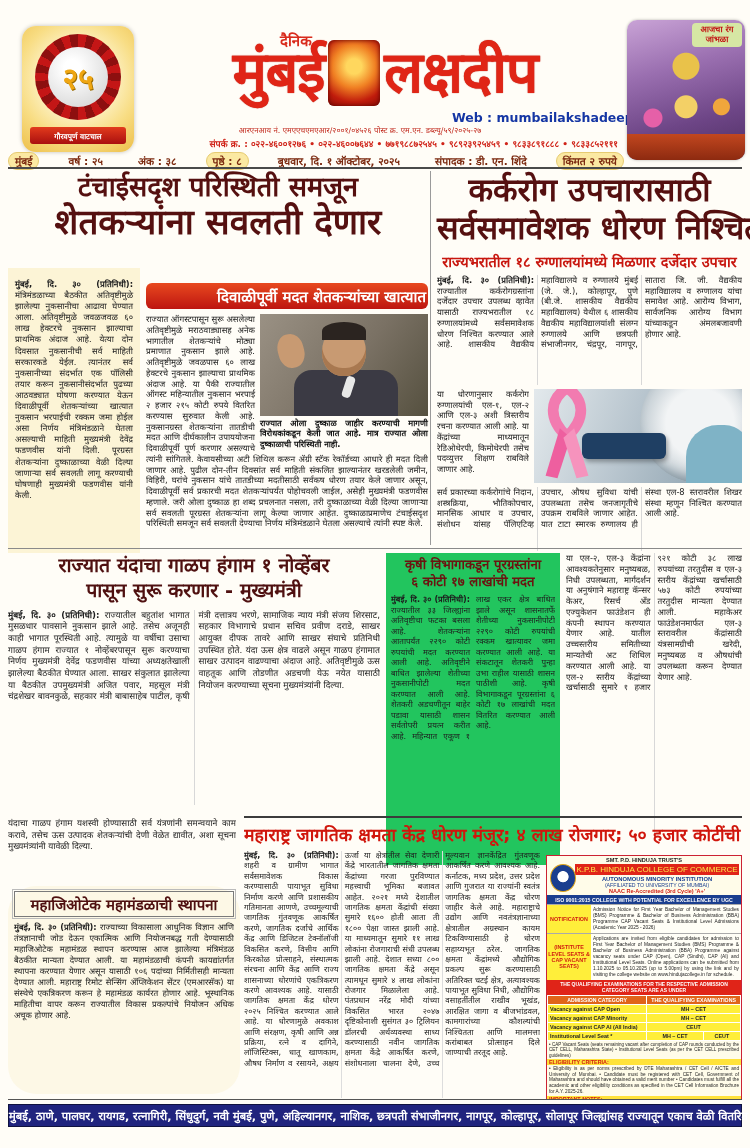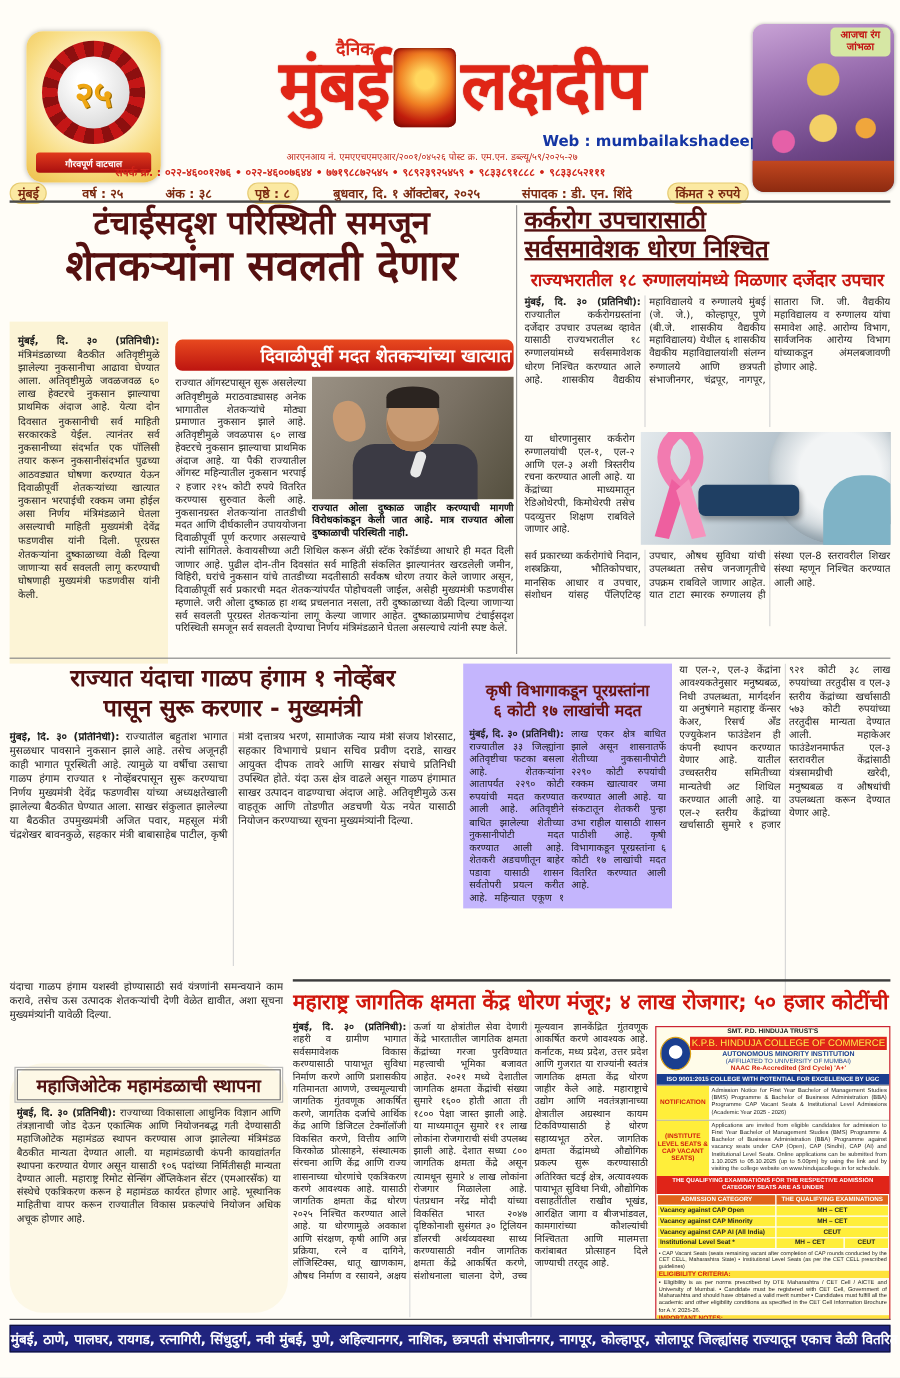--- a/index.html
+++ b/index.html
@@ -23,21 +23,21 @@
            border-radius:3px;}
   .dainik{left:280px;top:30px;color:#d92b1c;font-size:15px;font-weight:bold;}
   .title-row{left:142px;top:40px;width:486px;display:flex;align-items:center;justify-content:center;gap:4px;}
   .title-word{font-size:57px;font-weight:800;color:#e02516;line-height:1.05;letter-spacing:-1px;
               text-shadow:0 0 1px #b01208;white-space:nowrap;}
   .ganesh{width:52px;height:66px;border-radius:6px;flex:none;
           background:radial-gradient(circle at 50% 40%,#ffd75e 0 16%,#f08023 45%,#c01c0c 75%,#8d0d06 100%);
           box-shadow:inset 0 0 4px #5d0500;}
   .web{left:452px;top:110px;color:#1536a4;font-weight:bold;font-size:12.5px;}
   .regline{left:150px;top:125px;width:420px;text-align:center;color:#c0261a;font-size:7.8px;}
-  .contactline{left:96px;top:137px;width:512px;text-align:left;color:#d02318;font-weight:bold;font-size:9px;}
+  .contactline{left:106px;top:137px;width:512px;text-align:right;color:#d02318;font-weight:bold;font-size:9px;}
   .inforow{left:8px;top:152px;width:616px;display:flex;align-items:center;justify-content:space-between;
            font-size:10.5px;font-weight:bold;color:#7c2a10;}
   .info-item{padding:1px 6px;white-space:nowrap;}
   .info-pill{background:#fbe9a2;border:1px solid #e6cb72;border-radius:9px;}
   .deity{left:627px;top:20px;width:118px;height:140px;border-radius:10px;overflow:hidden;
          background:
            radial-gradient(circle at 50% 33%,#e9c24a 0 13px,rgba(0,0,0,0) 14px),
            radial-gradient(circle at 22% 70%,#e560a8 0 9px,rgba(0,0,0,0) 10px),
            radial-gradient(circle at 80% 62%,#f0a63c 0 8px,rgba(0,0,0,0) 9px),
            radial-gradient(circle at 50% 62%,#f3d066 0 11px,rgba(0,0,0,0) 12px),
@@ -68,21 +68,21 @@
   .fad-head{position:absolute;left:62px;top:12px;width:44px;height:50px;border-radius:50% 50% 46% 46%;
              background:#c89a72;box-shadow:inset 0 -8px 0 #a87850;}
   .fad-hair{position:absolute;left:62px;top:8px;width:44px;height:18px;border-radius:50% 50% 0 0;background:#2b2420;}
   .fad-torso{position:absolute;left:34px;top:56px;width:104px;height:52px;border-radius:18px 18px 0 0;background:#3b3a44;}
   .fad-hand{position:absolute;left:18px;top:20px;width:26px;height:34px;border-radius:45%;background:#c89a72;transform:rotate(-14deg);}
   .fad-mic{position:absolute;left:84px;top:62px;width:9px;height:22px;border-radius:4px;background:#e8e8e8;transform:rotate(18deg);}
   .caption{font-size:8.2px;font-weight:bold;line-height:1.25;text-align:justify;margin-top:2px;color:#111;}
 
   
   .story-cancer{left:430px;top:171px;width:312px;height:374px;border-left:1px solid #9a9a9a;padding-left:6px;box-sizing:border-box;}
-  .chl{font-size:20px;font-weight:800;color:#551010;line-height:1.2;white-space:nowrap;text-decoration:underline;}
+  .chl{font-size:32px;font-weight:800;color:#551010;text-align:center;line-height:1.2;white-space:nowrap;}
   .csub{color:#c8170f;font-weight:bold;font-size:14.5px;text-align:center;margin:3px 0 4px 0;white-space:nowrap;}
   .cancer-top{column-count:3;column-gap:7px;column-rule:1px solid #d8d8d8;height:110px;overflow:hidden;
               font-size:8.3px;line-height:1.3;text-align:justify;}
   .cancer-photo-row{display:flex;gap:5px;height:94px;margin:4px 0;}
   .cancer-col-narrow{width:92px;overflow:hidden;font-size:8.3px;line-height:1.3;text-align:justify;}
   .photo-cancer{position:relative;flex:1;overflow:hidden;
         background:linear-gradient(110deg,#e3e9ec 0%,#b9c6cf 45%,#849aa8 100%);}
   .rt-gantry{position:absolute;right:-18px;top:-26px;width:120px;height:120px;border-radius:50%;
         background:radial-gradient(circle,#f2f4f5 40%,#c2ccd2 70%,#9fadb6 100%);box-shadow:inset -6px -6px 12px #8495a0;}
   .rt-bed{position:absolute;left:48px;top:44px;width:84px;height:26px;border-radius:6px;background:#1f3f63;box-shadow:2px 3px 4px rgba(0,0,0,.3);}
@@ -92,21 +92,21 @@
               font-size:8.3px;line-height:1.3;text-align:justify;}
   .midrule{left:8px;top:548px;width:734px;height:1px;background:#8a8a8a;}
 
   
   .story-galap{left:8px;top:553px;width:372px;height:260px;}
   .ghl{font-size:19.5px;font-weight:800;color:#4f1010;text-align:center;line-height:1.3;white-space:nowrap;}
   .galap-body{margin-top:6px;column-count:2;column-gap:9px;column-rule:1px solid #d8d8d8;height:195px;overflow:hidden;
               font-size:8.7px;line-height:1.34;text-align:justify;}
   .galap-cont{left:8px;top:818px;width:228px;height:62px;overflow:hidden;font-size:8.7px;line-height:1.34;text-align:justify;}
 
-  .story-krishi{left:386px;top:553px;width:174px;height:204px;background:#c4b5fd;padding:16px 5px;box-sizing:border-box;}
+  .story-krishi{left:386px;top:553px;width:174px;height:312px;background:#22c55e;padding:4px 5px;box-sizing:border-box;}
   .khl{font-size:13.2px;font-weight:800;color:#6b1410;text-align:center;line-height:1.25;white-space:nowrap;}
   .krishi-body{margin-top:4px;column-count:2;column-gap:6px;height:228px;overflow:hidden;
                font-size:8.1px;line-height:1.3;text-align:justify;}
   .cancer-cont{left:566px;top:553px;width:176px;height:284px;column-count:2;column-gap:7px;column-rule:1px solid #d8d8d8;
                overflow:hidden;font-size:8.3px;line-height:1.3;text-align:justify;}
 
   
   .gcc-head{left:244px;top:816px;width:498px;border-top:2px solid #3c3c3c;padding-top:4px;
             color:#d0160c;font-size:17.6px;font-weight:800;text-align:center;white-space:nowrap;overflow:hidden;}
   .gcc-body{left:244px;top:851px;width:296px;height:247px;column-count:3;column-gap:6px;column-rule:1px solid #ddd;

